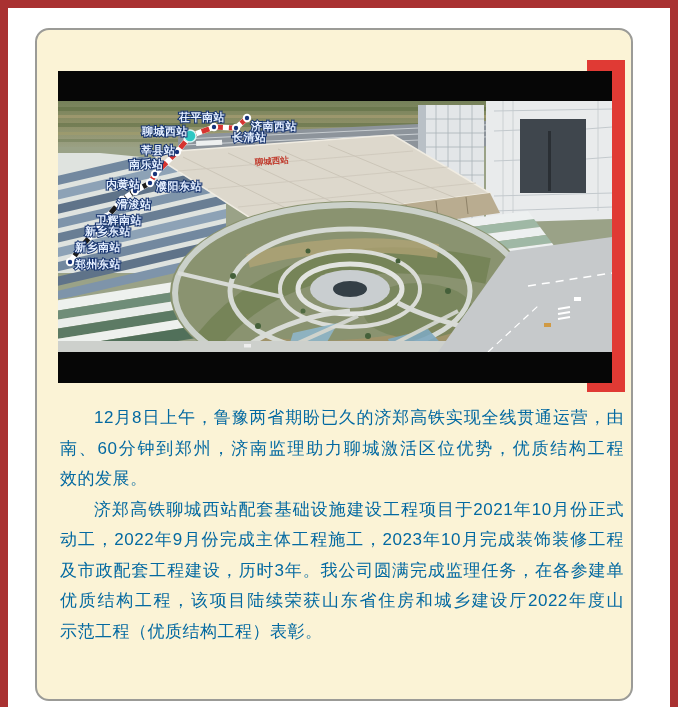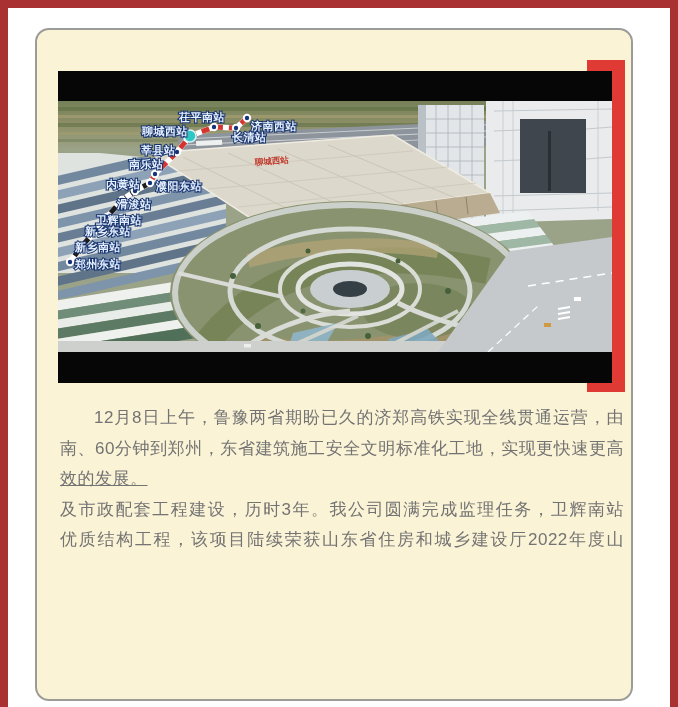--- a/index.html
+++ b/index.html
@@ -30,30 +30,30 @@
   .photo{
     position:absolute;left:21px;top:41px;width:554px;height:312px;
     background:#060606;z-index:2;overflow:hidden;
   }
   .photo svg{position:absolute;left:0;top:30px;}
   .letterbox{position:absolute;left:0;width:554px;background:#060606;}
   .lb-top{top:0;height:30px;}
   .lb-bottom{bottom:0;height:31px;}
   .article{
     position:absolute;left:23px;top:373px;width:564px;z-index:3;
-    color:#737373;font-size:17px;line-height:30.5px;
+    color:#0369a1;font-size:17px;line-height:30.5px;
     letter-spacing:0.5px;
   }
   .article .line{
     text-align:justify;
     text-align-last:justify;
     white-space:nowrap0;
   }
   .article .line.first{text-indent:2em;}
-  .article .line.last{text-align-last:left;text-decoration:underline;}
+  .article .line.last{text-align-last:left;}
   .st-label{
     font-weight:bold;font-size:11px;
     fill:#e4efff;stroke:#16336e;stroke-width:2px;paint-order:stroke;
     letter-spacing:0.5px;
     font-family:"Liberation Sans","DejaVu Sans",sans-serif;
   }
   .roof-sign{
     font-weight:bold;font-size:8.5px;fill:#c0392b;
     font-family:"Liberation Sans","DejaVu Sans",sans-serif;
   }
@@ -267,22 +267,25 @@
         <text class="st-label" x="27" y="134">新乡东站</text>
         <text class="st-label" x="17" y="150">新乡南站</text>
         <text class="st-label" x="17" y="167">郑州东站</text>
       </g>
     </svg>
   </div>
 
   <div class="article">
     <div>
       <div class="line first">12月8日上午，鲁豫两省期盼已久的济郑高铁实现全线贯通运营，由</div>
-      <div class="line">南、60分钟到郑州，东省建筑施工安全文明标准化工地，实现更快速更高</div>
+      <div class="line">南、60分钟到郑州，济南监理助力聊城激活区位优势，优质结构工程</div>
       <div class="line last">效的发展。</div>
     </div>
     <div>
-      <div class="line">及市政配套工程建设，历时3年。我公司圆满完成监理任务，卫辉南站</div>
+      <div class="line first">济郑高铁聊城西站配套基础设施建设工程项目于2021年10月份正式</div>
+      <div class="line">动工，2022年9月份完成主体工程施工，2023年10月完成装饰装修工程</div>
+      <div class="line">及市政配套工程建设，历时3年。我公司圆满完成监理任务，在各参建单</div>
       <div class="line">优质结构工程，该项目陆续荣获山东省住房和城乡建设厅2022年度山</div>
+      <div class="line last">示范工程（优质结构工程）表彰。</div>
     </div>
   </div>
 
 </div>
 
 </body></html>

